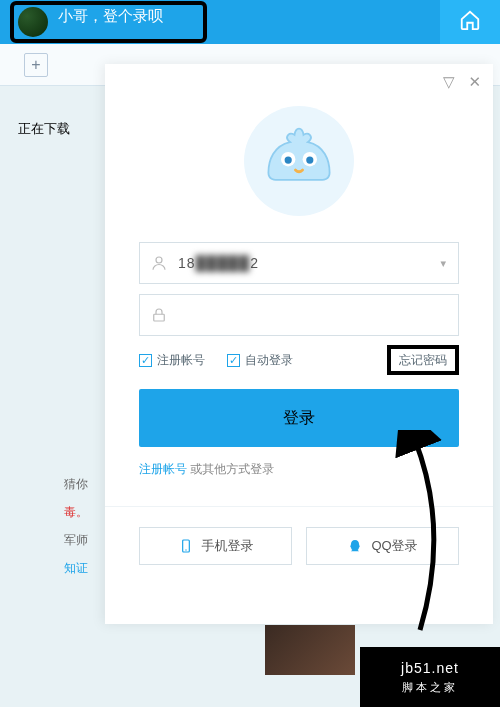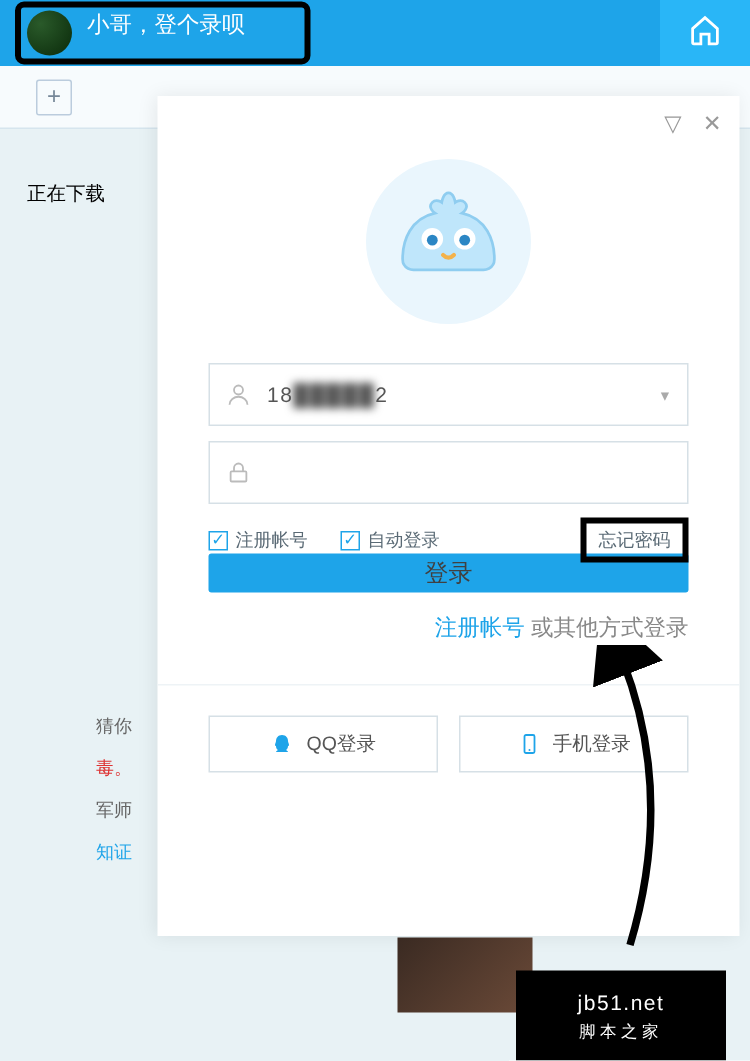--- a/index.html
+++ b/index.html
@@ -35,32 +35,32 @@
 .field-val { margin-left: 10px; color: #555; font-size: 14px; letter-spacing: 1px; }
 .dropdown-caret { position: absolute; right: 12px; color: #aaa; font-size: 11px; }
 .blur { filter: blur(3px); }
 
 .opts { display: flex; align-items: center; margin-top: 16px; font-size: 12px; color: #5a6a75; gap: 22px; }
 .chk { display: inline-flex; align-items: center; gap: 5px; }
 .chkbox { width: 13px; height: 13px; border: 1px solid #1ea4e9; display: inline-flex; align-items: center; justify-content: center; color: #1ea4e9; font-size: 11px; line-height: 1; }
 .forgot-wrap { margin-left: auto; }
 .forgot-box { border: 4px solid #000; padding: 4px 8px; }
 
-.login-btn { height: 26px; background: #1ea4e9; color: #404040; font-size: 16px; display: flex; align-items: center; justify-content: center; border-radius: 2px; }
-.alt-login { text-align: right; margin-top: 14px; font-size: 15px; }
+.login-btn { margin-top: 20px; height: 58px; background: #1ea4e9; color: #000000; font-size: 16px; display: flex; align-items: center; justify-content: center; border-radius: 2px; }
+.alt-login { text-align: left; margin-top: 14px; font-size: 12px; }
 .alt-login .reg { color: #1ea4e9; }
 .alt-login .sep { color: #888; }
 
 .bottom-btns { display: flex; gap: 14px; padding: 0 34px; margin-top: 28px; border-top: 1px solid #eef3f6; padding-top: 20px; }
 .bbtn { flex: 1; height: 38px; border: 1px solid #d6e0e6; display: flex; align-items: center; justify-content: center; gap: 8px; font-size: 13px; color: #555; }
 .bbtn .icn { width: 16px; height: 16px; }
 
 .arrow { position: absolute; left: 300px; top: 430px; pointer-events: none; }
 
-.watermark { position: absolute; right: 16px; bottom: 0; width: 140px; height: 60px; background: #000; display: flex; flex-direction: column; align-items: center; justify-content: center; color: #fff; }
+.watermark { position: absolute; right: 0; bottom: 0; width: 140px; height: 60px; background: #000; display: flex; flex-direction: column; align-items: center; justify-content: center; color: #fff; }
 .watermark .u { font-size: 14px; letter-spacing: 1px; }
 .watermark .c { font-size: 11px; letter-spacing: 3px; margin-top: 4px; }
 
 .photo { position: absolute; right: 145px; bottom: 32px; width: 90px; height: 50px; background: linear-gradient(135deg,#3a2a22,#6b4a38); }
 </style>
 </head>
 <body>
 
 <div class="topbar">
   <div class="greet-box">
@@ -145,30 +145,30 @@
     <div class="login-btn">登录</div>
 
     <div class="alt-login">
       <a class="reg">注册帐号</a><span class="sep"> 或其他方式登录</span>
     </div>
   </div>
 
   <div class="bottom-btns">
     <div class="bbtn">
       <svg class="icn" viewBox="0 0 24 24">
-          <path d="M12 3c4 0 6 3 6 6 0 1 1 3 1 4s-1 1-1 1 0 3-2 4c1 1 2 1 2 2H6c0-1 1-1 2-2-2-1-2-4-2-4s-1 0-1-1 1-3 1-4c0-3 2-6 6-6z" fill="#1ea4e9"></path>
-        </svg>
-      <span>QQ登录</span>
-    </div>
-    <div class="bbtn">
-      <svg class="icn" viewBox="0 0 24 24">
           <rect x="7" y="3" width="10" height="18" rx="1.5" fill="none" stroke="#1ea4e9" stroke-width="1.8"></rect>
           <circle cx="12" cy="18" r="1" fill="#1ea4e9"></circle>
         </svg>
       <span>手机登录</span>
+    </div>
+    <div class="bbtn">
+      <svg class="icn" viewBox="0 0 24 24">
+          <path d="M12 3c4 0 6 3 6 6 0 1 1 3 1 4s-1 1-1 1 0 3-2 4c1 1 2 1 2 2H6c0-1 1-1 2-2-2-1-2-4-2-4s-1 0-1-1 1-3 1-4c0-3 2-6 6-6z" fill="#1ea4e9"></path>
+        </svg>
+      <span>QQ登录</span>
     </div>
   </div>
 </div>
 
 <svg class="arrow" width="170" height="220">
   <defs>
       <marker id="ah" markerWidth="12" markerHeight="12" refX="2" refY="5" orient="auto">
         <path d="M0,0 L10,5 L0,10 z" fill="#000"></path>
       </marker>
     </defs>

